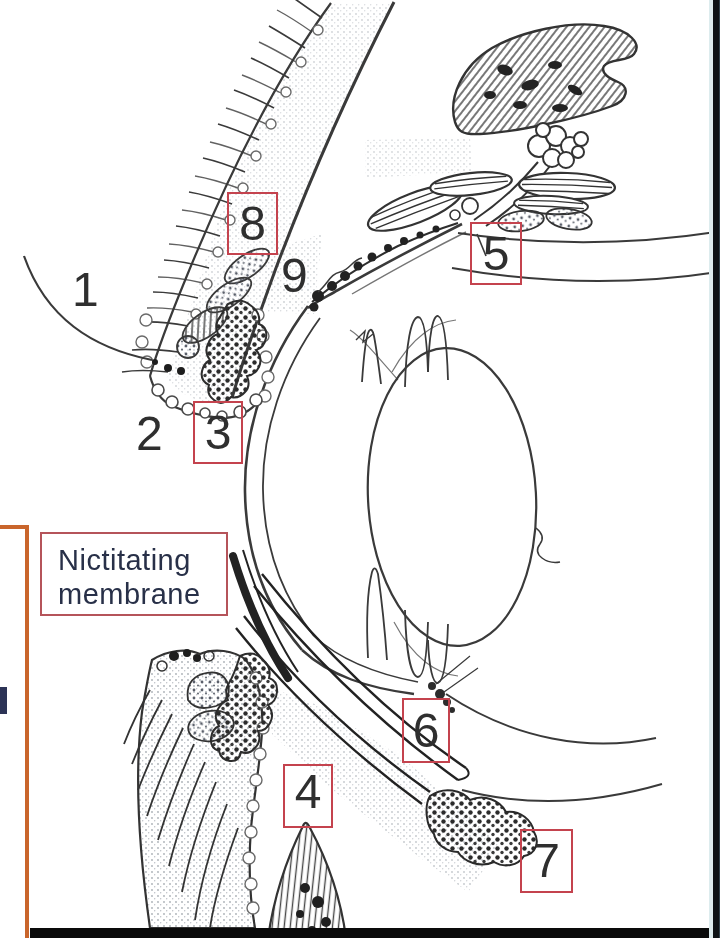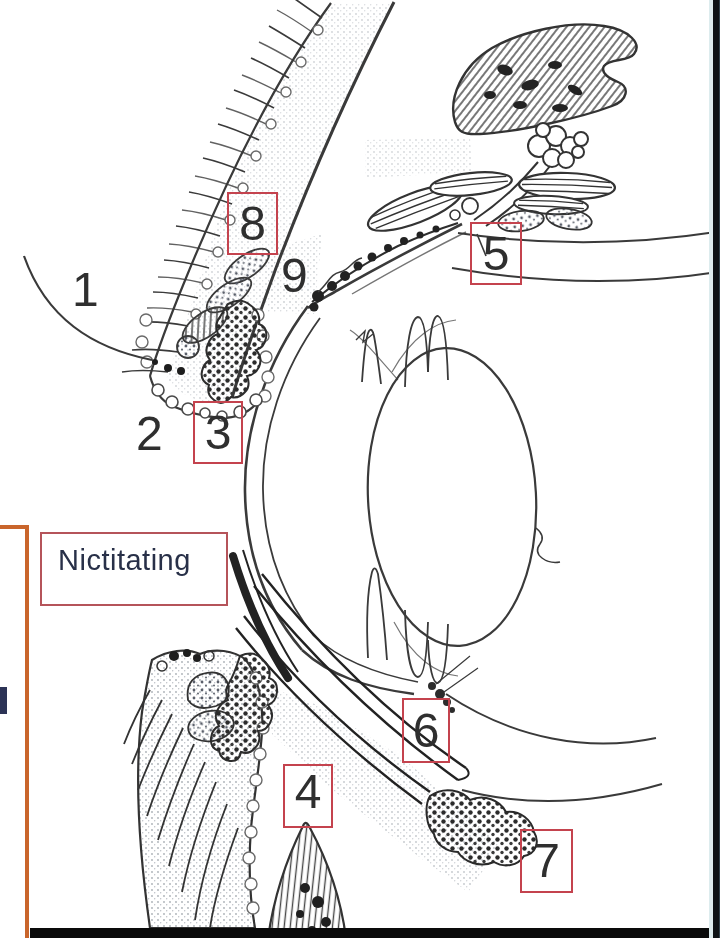--- a/index.html
+++ b/index.html
@@ -14,21 +14,21 @@
     font-size:48px;color:#2f2f2f;line-height:1;
   }
   .num-free{position:absolute;z-index:3;}
   .red-box{
     position:absolute;z-index:3;
     border:2px solid #c4434e;
     display:flex;align-items:center;justify-content:center;
     box-sizing:border-box;background:transparent;
   }
   .callout{
-    position:absolute;left:40px;top:532px;width:188px;height:74px;z-index:3;
+    position:absolute;left:40px;top:532px;width:188px;height:84px;z-index:3;
     border:2px solid #b5545a;box-sizing:border-box;background:#ffffff;
     padding:9px 0 0 16px;
     color:#283048;font-size:29px;line-height:34px;letter-spacing:0.5px;
   }
   .frame-v{position:absolute;left:25px;top:525px;width:4px;height:413px;background:#c9652b;z-index:2;}
   .frame-h{position:absolute;left:0;top:525px;width:29px;height:4px;background:#c9652b;z-index:2;}
   .bottom-bar{position:absolute;left:30px;top:928px;width:690px;height:10px;background:#0a0a0a;z-index:2;}
   .right-light{position:absolute;left:709px;top:0;width:4px;height:938px;background:#ddecee;z-index:4;}
   .right-dark{position:absolute;left:713px;top:0;width:7px;height:938px;background:#0e1316;border-right:1px solid #31414b;box-sizing:border-box;z-index:4;}
   .navy-frag{position:absolute;left:0;top:687px;width:7px;height:27px;background:#2c3356;z-index:2;}
@@ -323,13 +323,14 @@
 </div>
 <div class="red-box" style="left:520px;top:829px;width:53px;height:64px;">
   <span class="num">7</span>
 </div>
 <div class="red-box" style="left:227px;top:192px;width:51px;height:63px;">
   <span class="num">8</span>
 </div>
 
 <div class="callout">
   <div>Nictitating</div>
+  <div>membrane</div>
 </div>
 
 </body></html>

